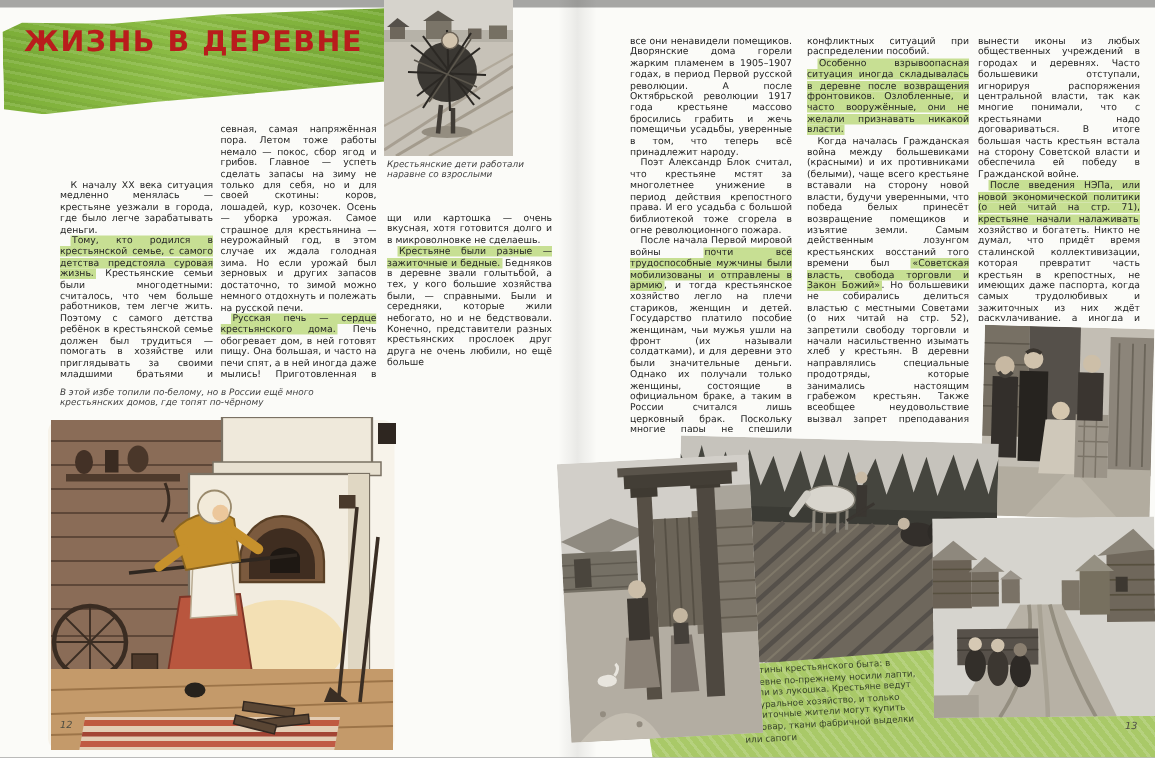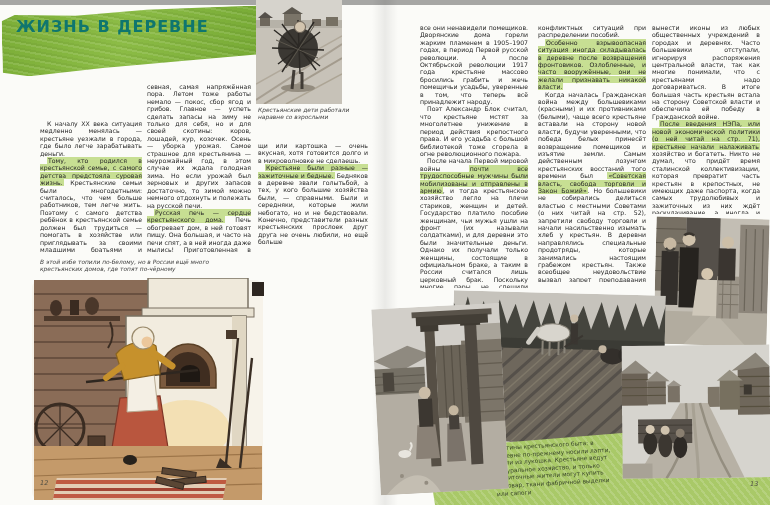--- a/index.html
+++ b/index.html
@@ -8,21 +8,21 @@
   .topstrip{position:absolute;left:0;top:0;width:770px;height:5px;background:#a6a6a4;z-index:0;}
   .gutter{position:absolute;left:372px;top:0;width:26px;height:505px;z-index:0;
           background:linear-gradient(90deg,rgba(0,0,0,0) 0%,rgba(0,0,0,0.07) 50%,rgba(0,0,0,0) 100%);}
   
   .banner{position:absolute;left:2px;top:8px;width:264px;height:66px;z-index:2;
           background:linear-gradient(100deg,#7cae38,#8cbc46 45%,#76a934);
           transform:rotate(-1.2deg);
           clip-path:polygon(0% 16%,5% 7%,28% 10%,55% 3%,97% 0%,100% 26%,97% 74%,68% 82%,38% 90%,10% 100%,0% 94%);}
   .banner:after{content:"";position:absolute;inset:0;
           background:repeating-linear-gradient(12deg,rgba(255,255,255,0.10) 0 2px,rgba(0,0,0,0.04) 2px 4px,transparent 4px 7px);}
-  .title{position:absolute;left:16px;top:17px;font-size:16px;font-weight:bold;color:#0f766e;
+  .title{position:absolute;left:16px;top:17px;font-size:19px;font-weight:bold;color:#b91c1c;
          letter-spacing:1px;z-index:3;white-space:nowrap;}
   
   .col{position:absolute;text-align:justify;font-size:6.2px;line-height:7.4px;z-index:1;overflow:hidden;}
   .p{margin:0;text-indent:7px;}
   .p.noind{text-indent:0;}
   .hl{background:#c7df93;padding:0 1px;}
   .intro{position:absolute;left:40px;top:83px;width:104px;font-size:6.6px;line-height:8.5px;
          font-weight:bold;color:#79af3b;z-index:1;text-align:left;}
   .cap{position:absolute;font-style:italic;font-size:5.9px;line-height:7.2px;color:#3e3e3e;z-index:1;text-align:left;}
   .pgnum{position:absolute;font-size:6.5px;font-style:italic;color:#4c4c42;z-index:6;}

